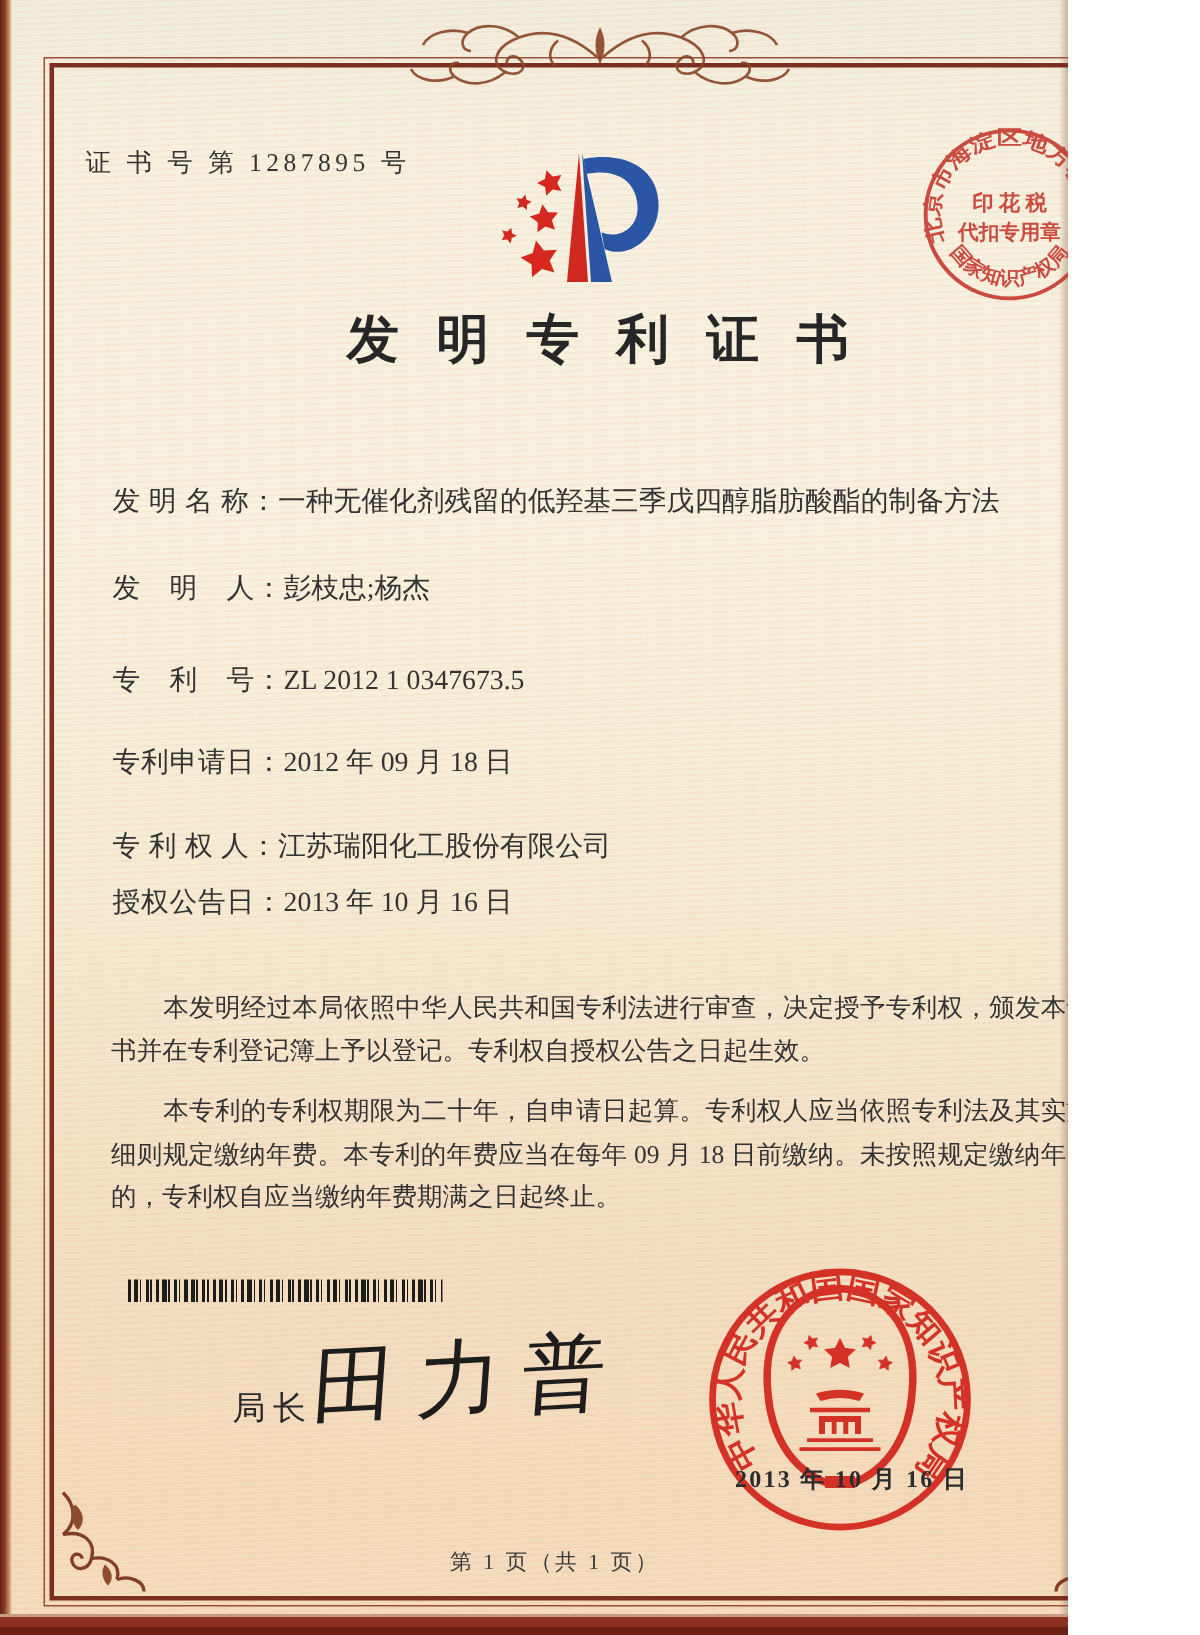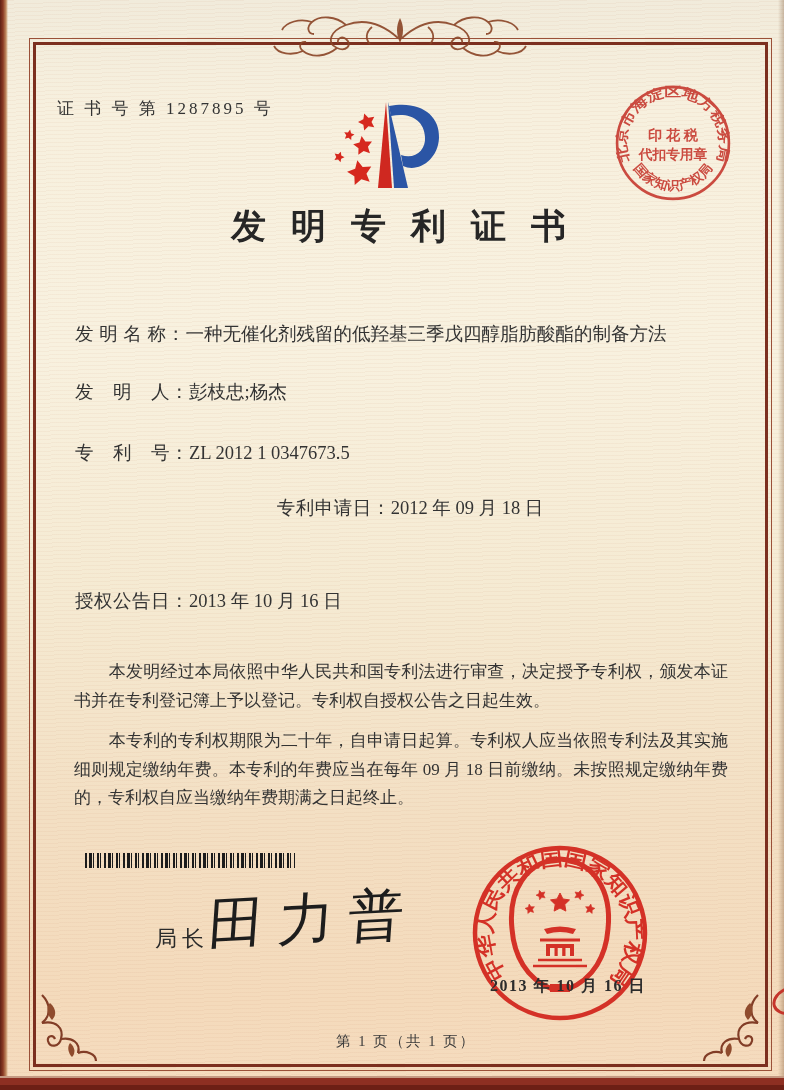--- a/index.html
+++ b/index.html
@@ -1,48 +1,48 @@
 <!DOCTYPE html>
 <html><head>
 <meta charset="utf-8">
 <style>
   html,body{margin:0;padding:0;}
   body{width:800px;height:1090px;overflow:hidden;font-family:"Liberation Serif","DejaVu Serif",serif;}
-  .page{position:relative;width:784px;height:1090px;overflow:hidden;
+  .page{position:relative;width:712px;height:1090px;overflow:hidden;
     background:linear-gradient(180deg,#f1ebdb 0%,#f7f0de 10%,#f8f1df 32%,#f5ead2 55%,#f3dfc3 75%,#f4dabb 92%,#f5dcbf 100%);}
   .texture{position:absolute;inset:0;pointer-events:none;
     background:repeating-linear-gradient(178deg,rgba(196,130,96,0.07) 0 1px,rgba(255,255,255,0) 1px 4px);}
   .left-edge{position:absolute;left:0;top:0;width:8px;height:1090px;
     background:linear-gradient(90deg,#5f2015 0,#8a3a24 3px,#c08a60 6px,rgba(192,138,96,0) 8px);}
   .right-edge{position:absolute;right:0;top:0;width:6px;height:1090px;
     background:linear-gradient(270deg,rgba(120,80,50,0.35) 0,rgba(120,80,50,0) 6px);}
   .bottom-band{position:absolute;left:0;top:1076px;width:800px;height:14px;
     background:linear-gradient(180deg,#c49a83 0 2px,#8e2f22 2px 9px,#6d1f15 9px 14px);}
   .frame{position:absolute;left:33px;top:42px;width:729px;height:1019px;
     border:3px solid #7c2f1f;outline:1px solid #9a5038;outline-offset:3px;}
   .cert-no{position:absolute;left:57px;top:97px;font-size:17px;letter-spacing:3px;color:#333;}
   .title{position:absolute;left:33px;top:203px;width:732px;text-align:center;
     font-size:35px;font-weight:600;letter-spacing:25px;color:#262626;transform:translateX(12px);}
   .field{position:absolute;left:75px;width:670px;font-size:18.5px;color:#333;white-space:nowrap;}
-  .f1{top:321px;}.f2{top:379px;}.f3{top:440px;}.f4{top:495px;text-align:center;}.f5{top:551px;}.f6{top:588px;}
+  .f1{top:321px;}.f2{top:379px;}.f3{top:440px;}.f4{top:495px;}.f5{top:551px;}.f6{top:588px;}
   .field .lbl{letter-spacing:0.5px;}
   .paras{position:absolute;left:62px;top:646px;width:678px;font-size:17px;line-height:28.6px;
     color:#333;text-align:justify;}
   .paras p{margin:12px;text-indent:2.05em;}
   .barcode{position:absolute;left:85px;top:853px;width:210px;height:15px;
     background:repeating-linear-gradient(90deg,#1c1c1c 0 2px,transparent 2px 4px,#1c1c1c 4px 7px,transparent 7px 8px,#1c1c1c 8px 9px,transparent 9px 12px,#1c1c1c 12px 14px,transparent 14px 15px,#1c1c1c 15px 16px,transparent 16px 19px);}
   .director{position:absolute;left:155px;top:924px;font-size:22px;letter-spacing:5px;color:#2a2a2a;}
   .signature{position:absolute;left:208px;top:882px;font-size:56px;color:#1d1d1d;
     font-family:"DejaVu Sans",sans-serif;letter-spacing:14px;white-space:nowrap;
     transform:rotate(-3deg) skewX(-7deg);}
   .seal-svg{position:absolute;left:460px;top:833px;opacity:0.93;}
   .seal-date{position:absolute;left:468px;top:976px;width:200px;text-align:center;
     font-size:16px;font-weight:600;letter-spacing:1.5px;color:#2c2c2c;z-index:5;}
   .tax-stamp{position:absolute;left:612px;top:82px;opacity:0.88;}
-  .footer{position:absolute;left:300px;top:1032px;font-size:14.5px;letter-spacing:2px;color:#3a3a3a;margin-left:36px;}
+  .footer{position:absolute;left:300px;top:1032px;font-size:14.5px;letter-spacing:2px;color:#3a3a3a;}
   .top-ornament{position:absolute;left:262px;top:12px;}
   .corner-bl{position:absolute;left:36px;top:993px;}
   .corner-br{position:absolute;left:692px;top:993px;}
   .edge-curl{position:absolute;left:760px;top:980px;}
   svg text{font-family:"Liberation Serif","DejaVu Serif",serif;}
 </style>
 </head>
 <body>
 
 <div class="page">
@@ -120,20 +120,21 @@
     <use href="#starp" transform="translate(19,57) scale(0.55) rotate(20)" fill="#d6281e"></use>
     <use href="#starp" transform="translate(40,73) scale(1.3) rotate(-12)" fill="#d6281e"></use>
   </svg>
 
   <div class="title">发明专利证书</div>
 
   <div class="field f1"><span class="lbl">发 明 名 称：</span><span>一种无催化剂残留的低羟基三季戊四醇脂肪酸酯的制备方法</span></div>
   <div class="field f2"><span class="lbl">发　明　人：</span><span>彭枝忠;杨杰</span></div>
   <div class="field f3"><span class="lbl">专　利　号：</span><span>ZL 2012 1 0347673.5</span></div>
   <div class="field f4"><span class="lbl">专利申请日：</span><span>2012 年 09 月 18 日</span></div>
+  <div class="field f5"><span class="lbl">专 利 权 人：</span><span>江苏瑞阳化工股份有限公司</span></div>
   <div class="field f6"><span class="lbl">授权公告日：</span><span>2013 年 10 月 16 日</span></div>
 
   <div class="paras">
     <p>本发明经过本局依照中华人民共和国专利法进行审查，决定授予专利权，颁发本证书并在专利登记簿上予以登记。专利权自授权公告之日起生效。</p>
     <p>本专利的专利权期限为二十年，自申请日起算。专利权人应当依照专利法及其实施细则规定缴纳年费。本专利的年费应当在每年 09 月 18 日前缴纳。未按照规定缴纳年费的，专利权自应当缴纳年费期满之日起终止。</p>
   </div>
 
   <div class="barcode"></div>
 
   <div class="director">局长</div>

